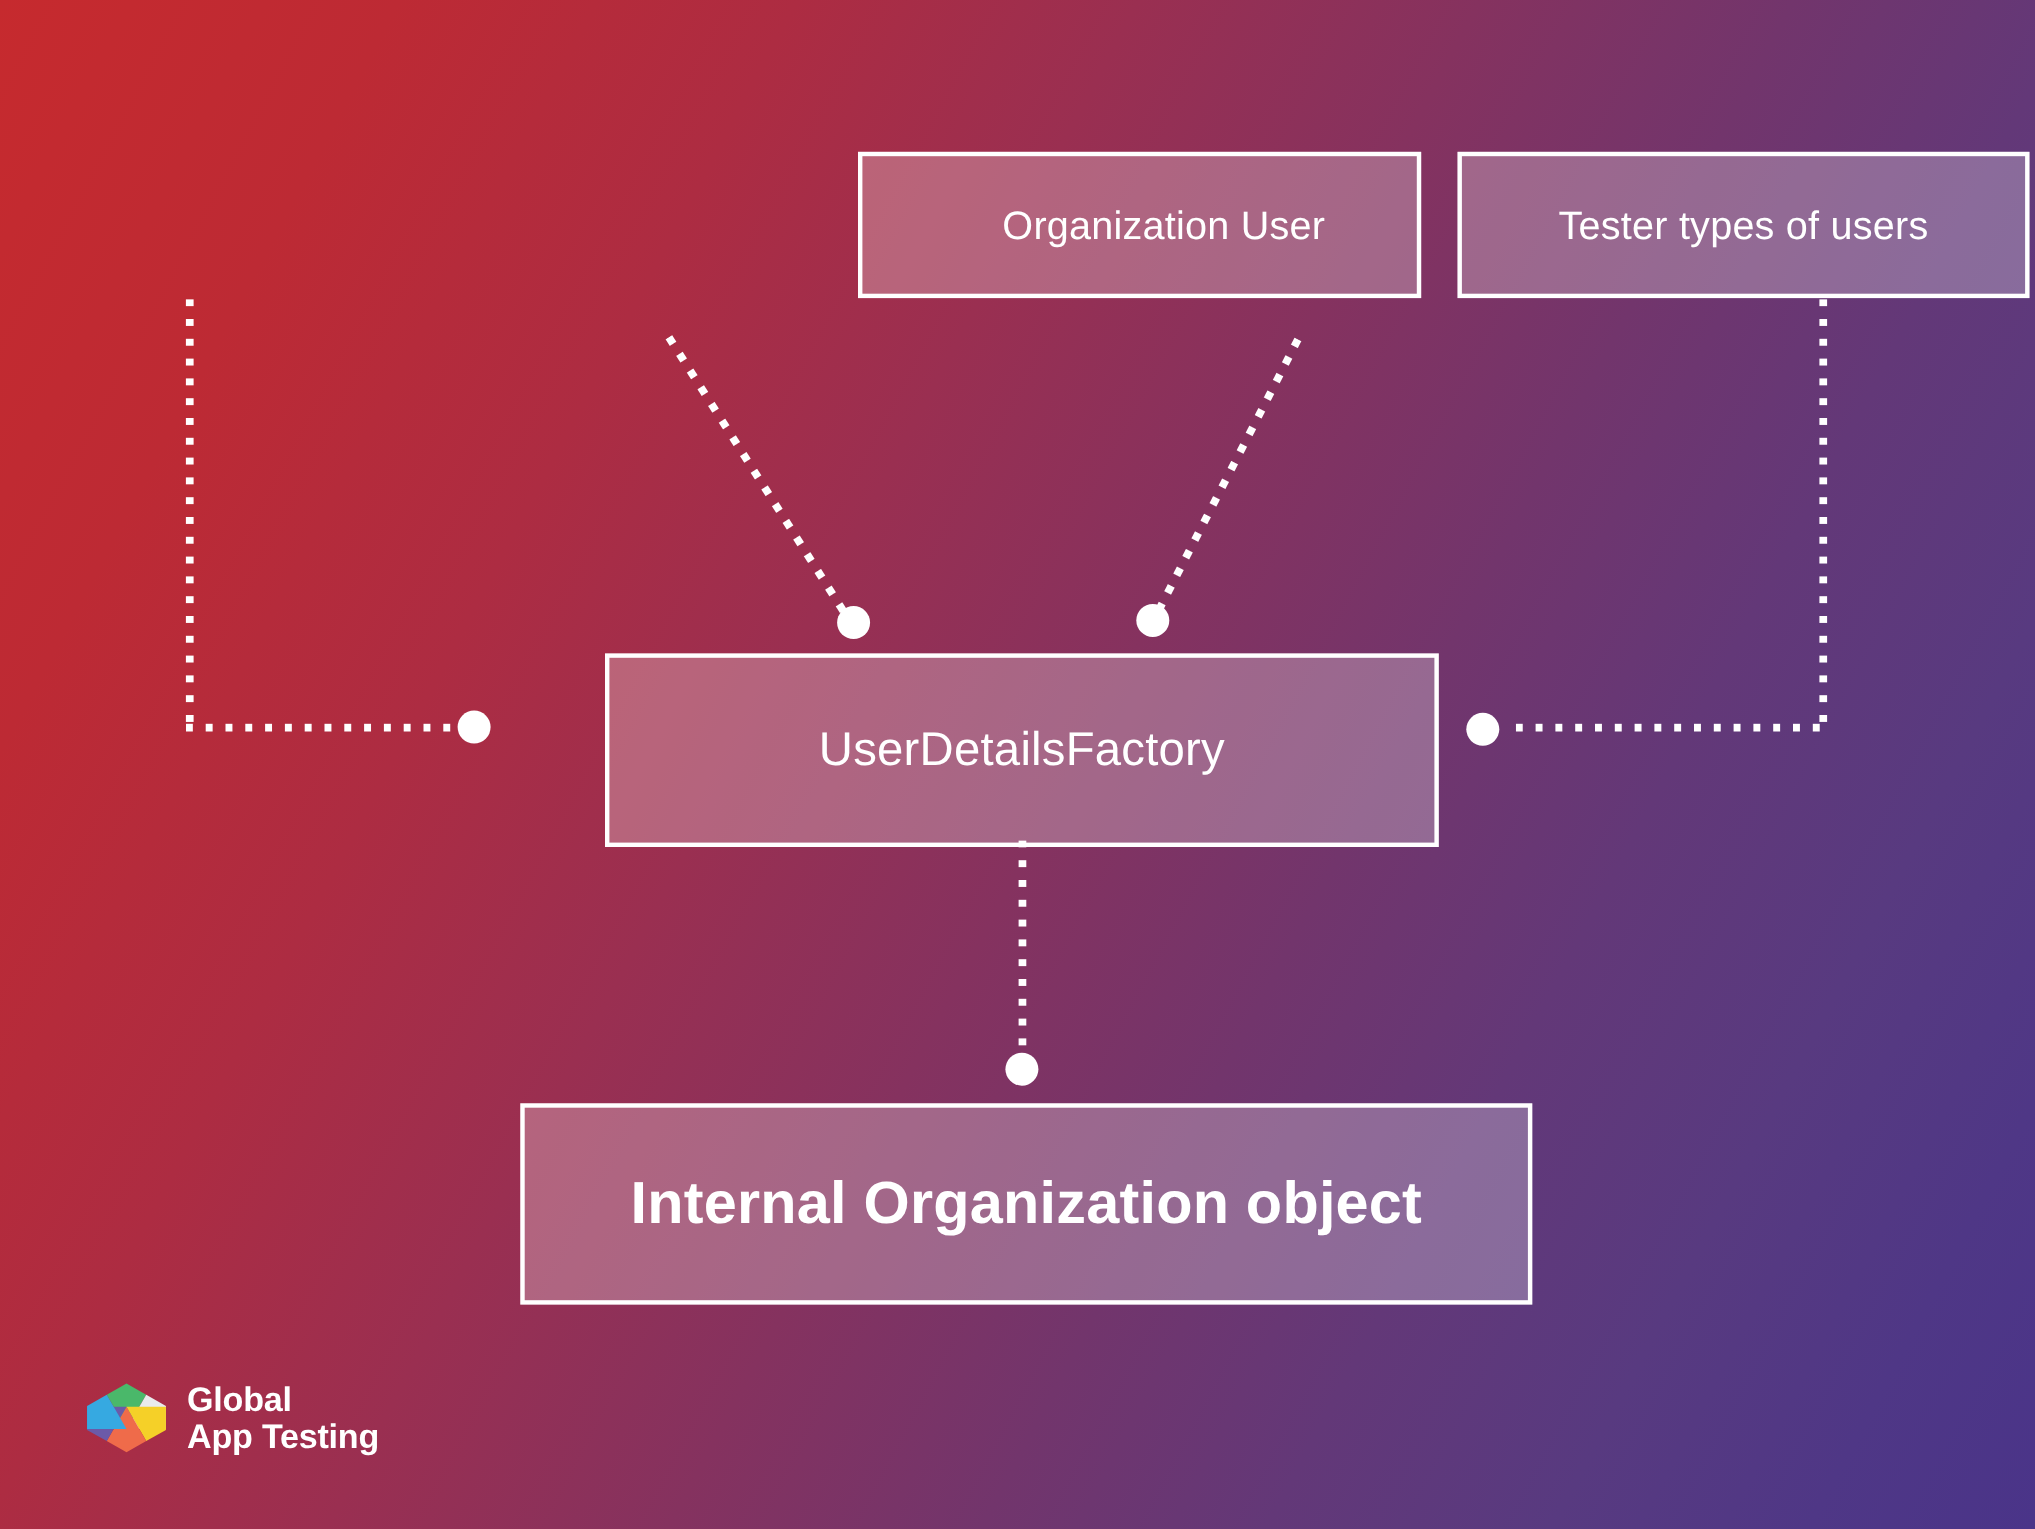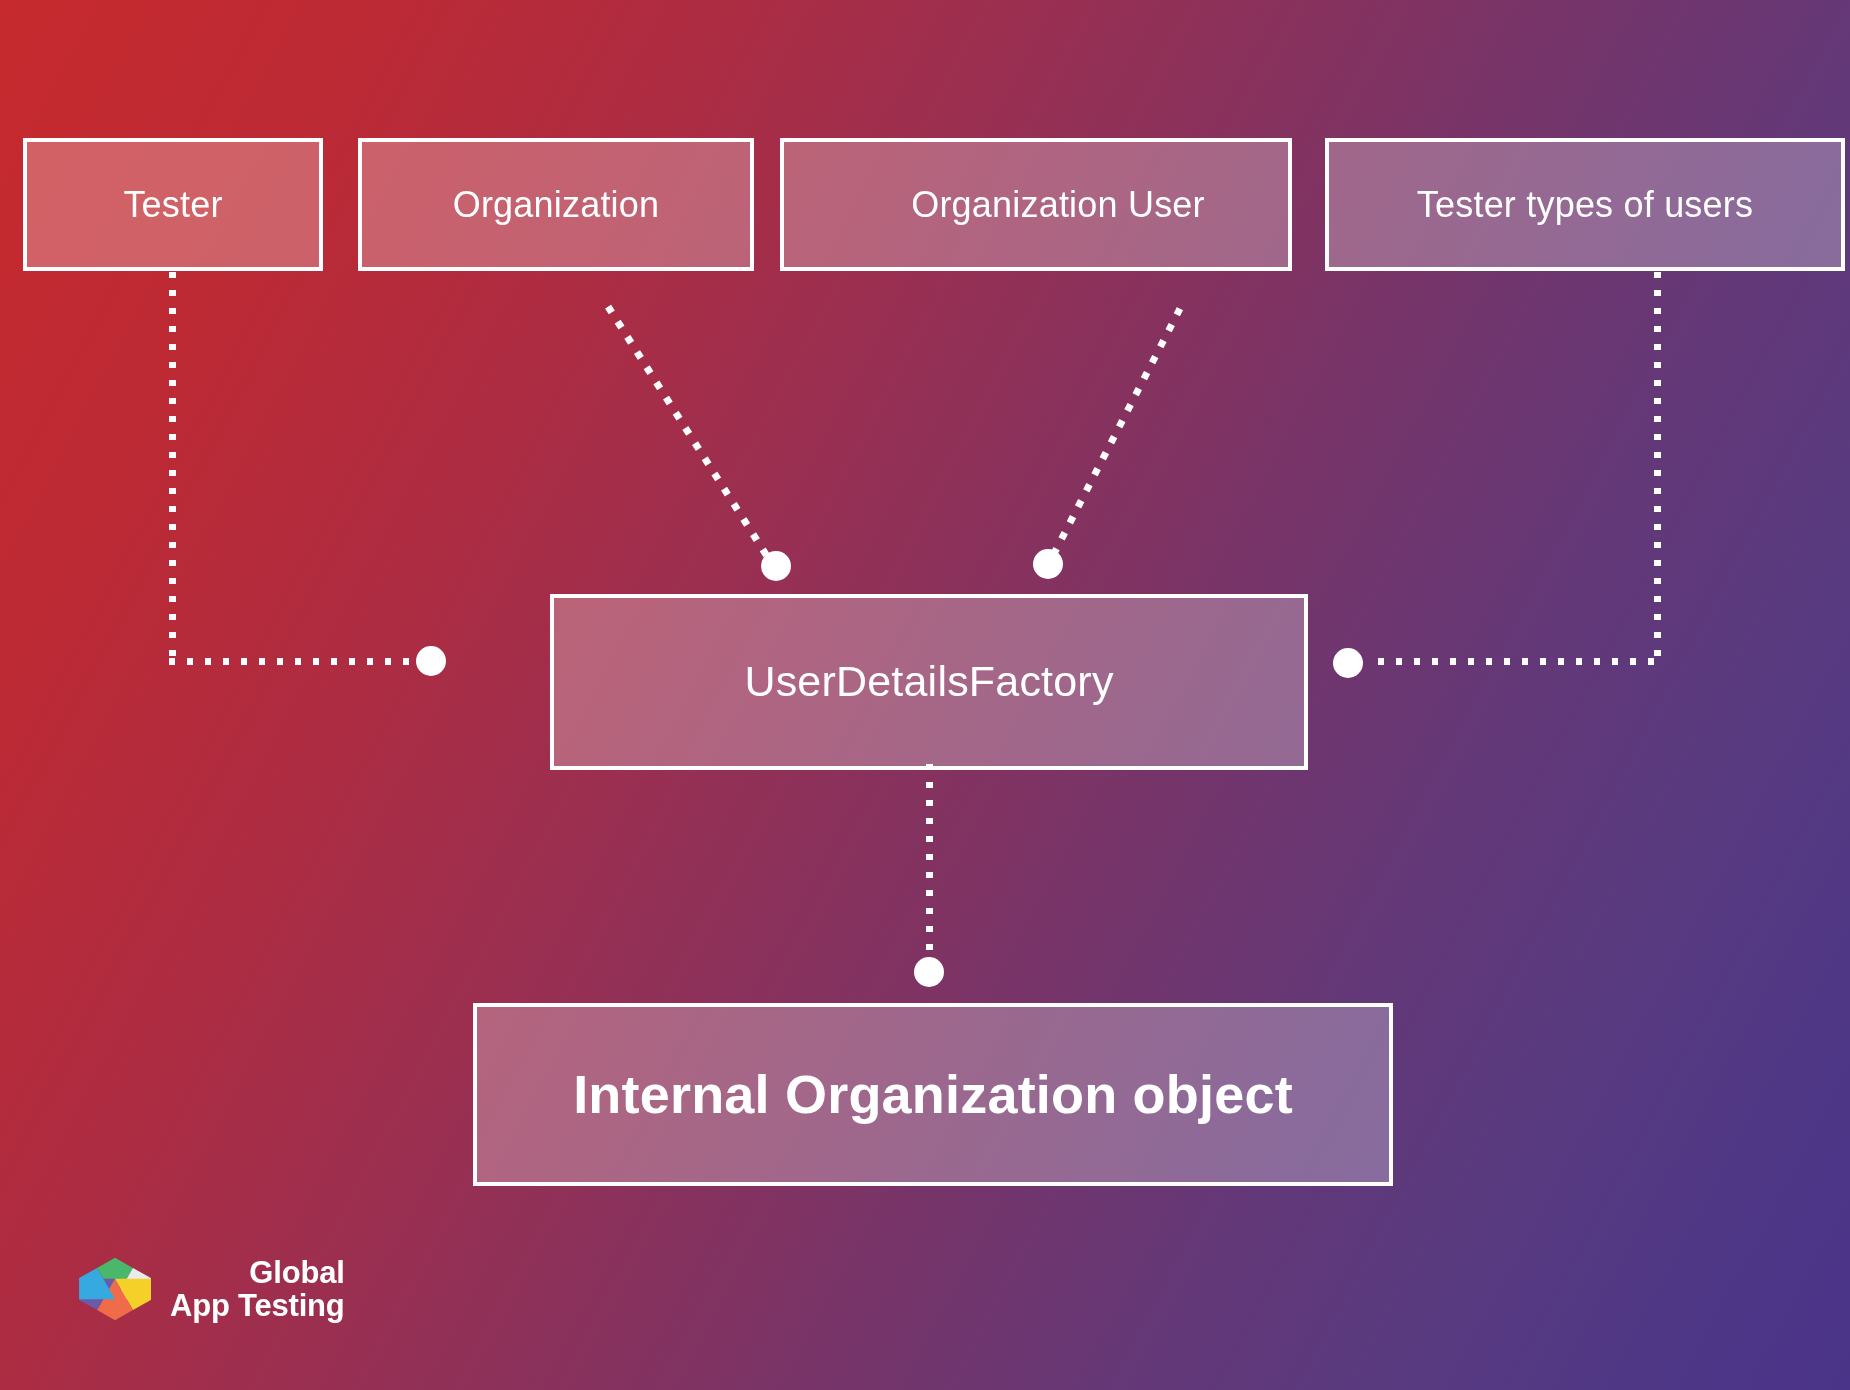--- a/index.html
+++ b/index.html
@@ -123,36 +123,29 @@
     align-items: center;
     gap: 16px;
   }
   #logo-mark { width: 78px; height: 78px; display: block; }
   #logo-text {
     color: #ffffff;
     font-weight: 700;
     font-size: 31px;
     line-height: 1.08;
     letter-spacing: -0.2px;
-    text-align: right;
   }
   #logo-text span { display: block; }
 </style>
 </head>
 <body>
 
 <div id="stage">
 
-  <div class="node top-node" id="node-tester">
-    <span class="node-label">Tester</span>
-  </div>
 
-  <div class="node top-node" id="node-organization">
-    <span class="node-label">Organization</span>
-  </div>
 
   <div class="node top-node" id="node-org-user">
     <span class="node-label">Organization User</span>
   </div>
 
   <div class="node top-node" id="node-other-users">
     <span class="node-label">Tester types of users</span>
   </div>
 
   <div class="v-dots" id="conn-tester-v"></div>

